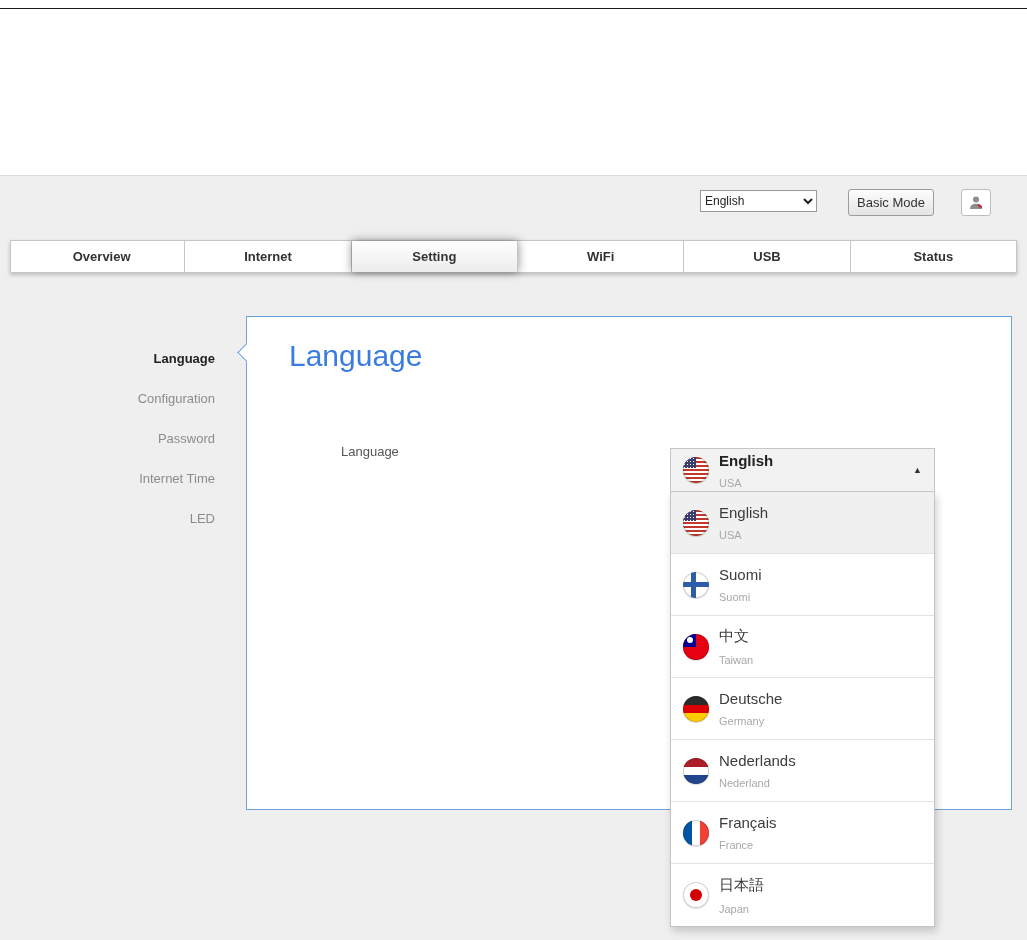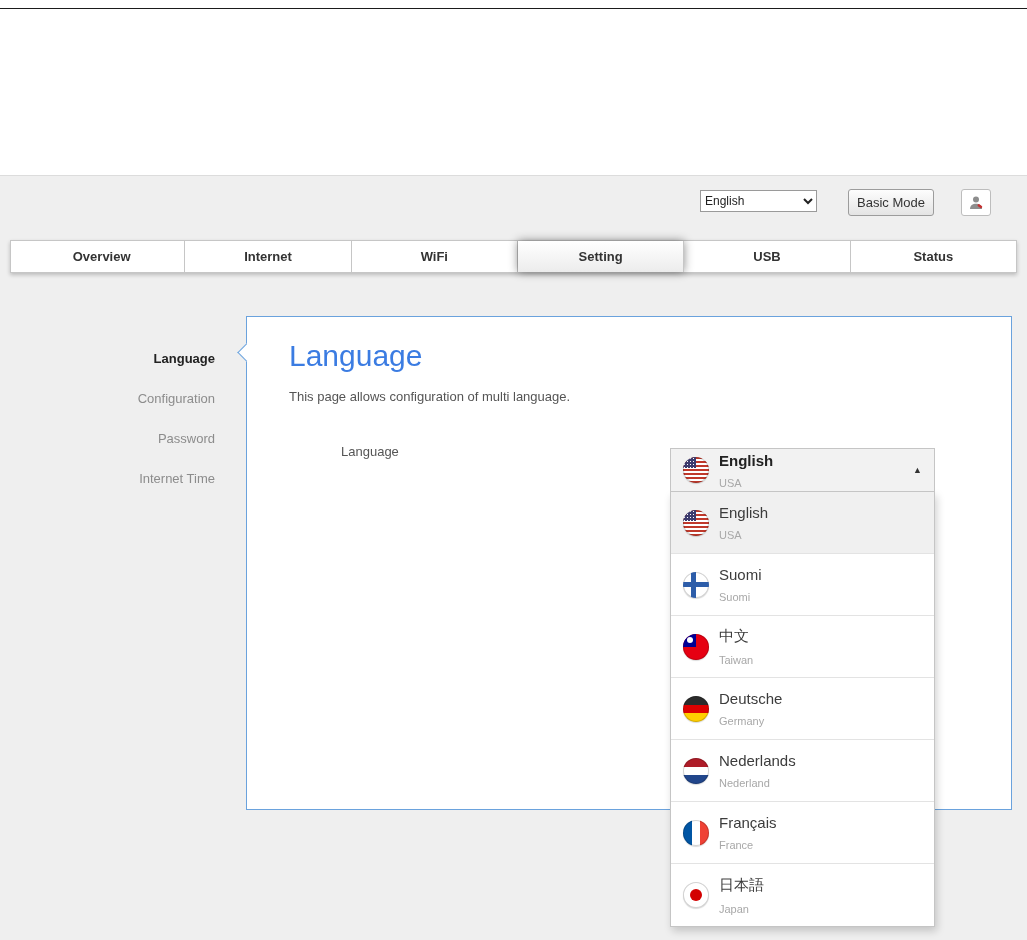--- a/index.html
+++ b/index.html
@@ -94,37 +94,37 @@
     <svg width="16" height="16" viewBox="0 0 16 16">
       <circle cx="8" cy="4.5" r="3" fill="#8d8d8d"></circle>
       <path d="M2 14c0-3.4 2.7-5.2 6-5.2s6 1.8 6 5.2z" fill="#8d8d8d"></path>
       <rect x="9.5" y="10" width="5" height="2.4" rx="1" fill="#c62f2f" transform="rotate(35 12 11)"></rect>
     </svg>
   </button>
 
   <div class="tabbar">
     <div class="tab">Overview</div>
     <div class="tab">Internet</div>
+    <div class="tab active">Setting</div>
     <div class="tab">WiFi</div>
-    <div class="tab active">Setting</div>
     <div class="tab">USB</div>
     <div class="tab">Status</div>
   </div>
 
   <div class="sidebar">
     <div class="side-item active">Language</div>
     <div class="side-item">Configuration</div>
     <div class="side-item">Password</div>
     <div class="side-item">Internet Time</div>
+    <div class="side-item">LED</div>
   </div>
 
   <div class="panel">
     <div class="panel-notch"></div>
     <div class="panel-title">Language</div>
-    <div class="panel-desc">This page allows configuration of multi language.</div>
     <div class="field-label">Language</div>
   </div>
 
   <div class="dropdown">
 
     <div class="dd-header">
       <span class="flag flag-usa"></span>
       <span class="dd-texts">
         <div class="dd-label">English</div>
         <div class="dd-sub">USA</div>

